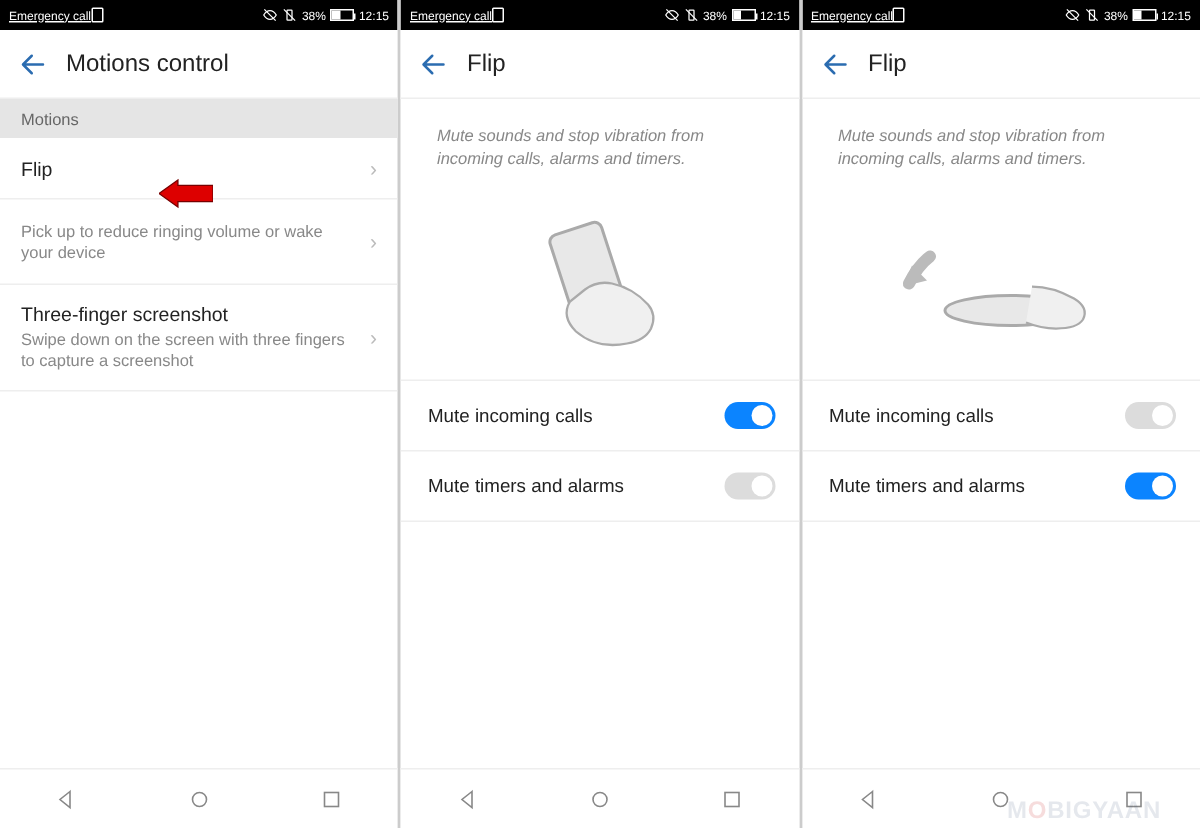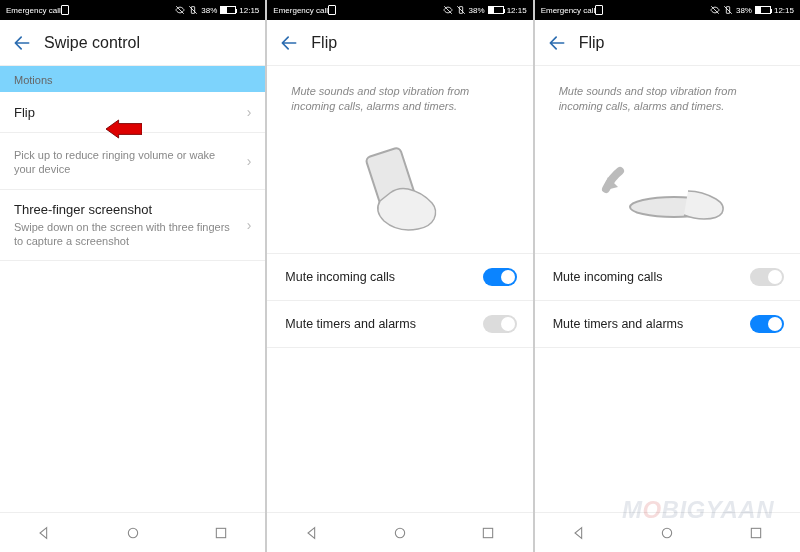--- a/index.html
+++ b/index.html
@@ -30,21 +30,21 @@
   .statusbar {
     height: 20px;
     background: #000;
     color: #fff;
     font-size: 8px;
     display: flex;
     align-items: center;
     justify-content: space-between;
     padding: 0 6px;
   }
-  .sb-left { display: flex; align-items: center; gap: 0; }
+  .sb-left { display: flex; align-items: center; gap: 0; text-decoration: underline; }
   .sb-right { display: flex; align-items: center; gap: 3px; }
   .sim-icon {
     width: 8px; height: 10px; border: 1px solid #fff;
     border-radius: 1px;
   }
   .sb-icon { width: 10px; height: 10px; }
   .battery-box {
     width: 16px; height: 8px; border: 1px solid #fff; position: relative;
   }
   .battery-fill {
@@ -68,21 +68,21 @@
     display: flex; align-items: center; justify-content: center;
     margin-right: 10px;
   }
   .header-title {
     font-size: 16px;
     color: #222;
     font-weight: 400;
   }
   
   .section-label {
-    background: #7dd3fc;
+    background: #e5e5e5;
     padding: 8px 14px 6px;
     font-size: 11px;
     color: #666;
   }
   
   .list-item {
     padding: 12px 14px;
     border-bottom: 1px solid #eee;
     display: flex;
     align-items: center;
@@ -178,24 +178,23 @@
     position: absolute;
     left: 106px;
     top: 119px;
     width: 36px;
     height: 20px;
     pointer-events: none;
   }
   .watermark {
     position: absolute;
     right: 26px;
-    bottom: 28px;
-    font-size: 24px;
+    bottom: 2px;
+    font-size: 16px;
     font-weight: 800;
-    font-style: italic;
     letter-spacing: .5px;
     color: rgba(70,90,130,.14);
     pointer-events: none;
   }
   .watermark .o1 { color: rgba(200,40,40,.16); }
 </style>
 </head>
 <body>
 
 <div class="phones">
@@ -223,21 +222,21 @@
         <span>12:15</span>
       </div>
     </div>
 
     <div class="header">
       <div class="back-arrow">
         <svg width="20" height="20" viewBox="0 0 24 24">
             <path d="M20 12H5M11 5l-7 7 7 7" fill="none" stroke="#2b6cb0" stroke-width="2" stroke-linecap="round" stroke-linejoin="round"></path>
           </svg>
       </div>
-      <div class="header-title">Swipe control</div>
+      <div class="header-title">Motions control</div>
     </div>
 
     <div class="section-label">Motions</div>
 
     <div class="list-item">
       <div class="li-text">
         <div class="li-title">Flip</div>
       </div>
       <div class="chevron">›</div>
     </div>

